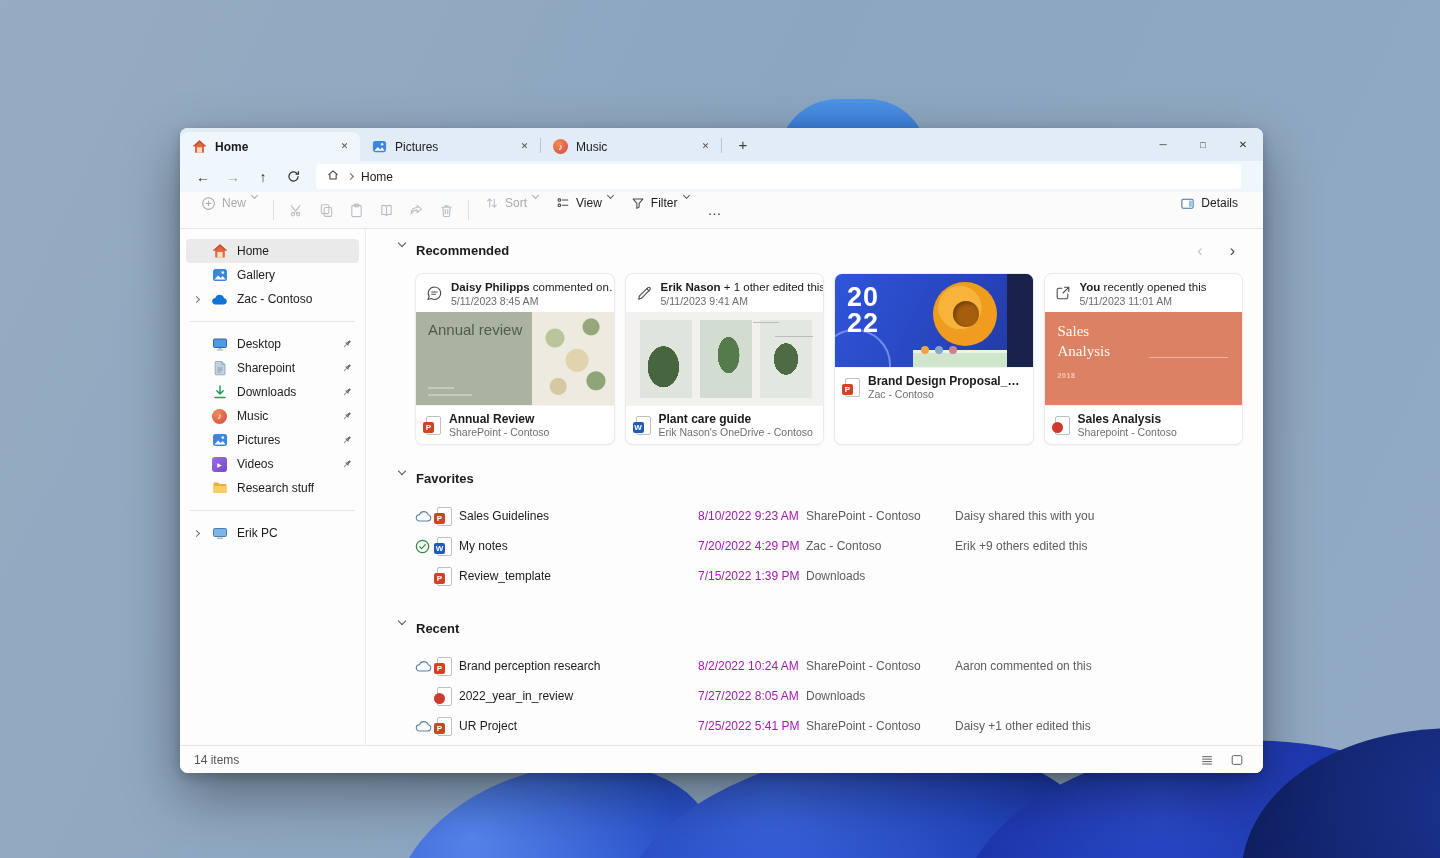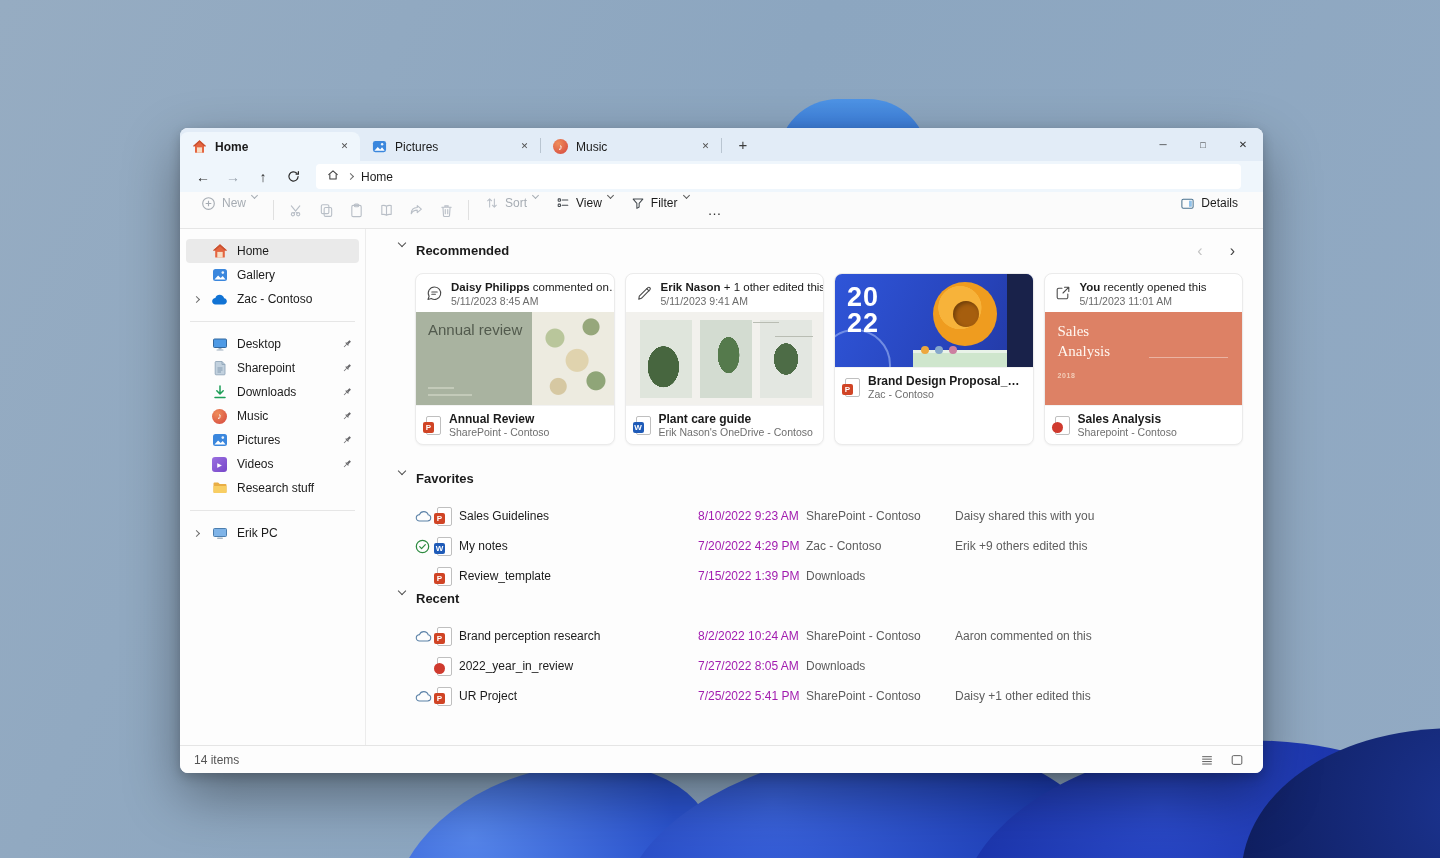--- a/index.html
+++ b/index.html
@@ -689,21 +689,21 @@
                   <i>P</i>
                 </span>
               </span>
             <span class="rname">Review_template</span>
             <span class="rdate">7/15/2022 1:39 PM</span>
             <span class="rloc">Downloads</span>
             <span class="ract"></span>
           </div>
         </div>
 
-        <div class="secheader" style="">
+        <div class="secheader" style="margin-top:30px">
           <span class="cv down"></span>
           <span>Recent</span>
         </div>
         <div class="rows">
           <div class="frow">
             <span class="rstat">
               <svg width="17" height="12" viewBox="0 0 20 14">
                   <path d="M5.4 12.8h9.4c2 0 3.7-1.6 3.7-3.6 0-1.8-1.3-3.3-3-3.6C14.9 3.4 12.8 1.8 10.3 1.8 7.9 1.8 6 3.3 5.3 5.4c-2 .2-3.8 1.8-3.8 3.9 0 1.9 1.7 3.5 3.9 3.5z" fill="none" stroke="#5d83a8" stroke-width="1.3"></path>
                 </svg>
             </span>

